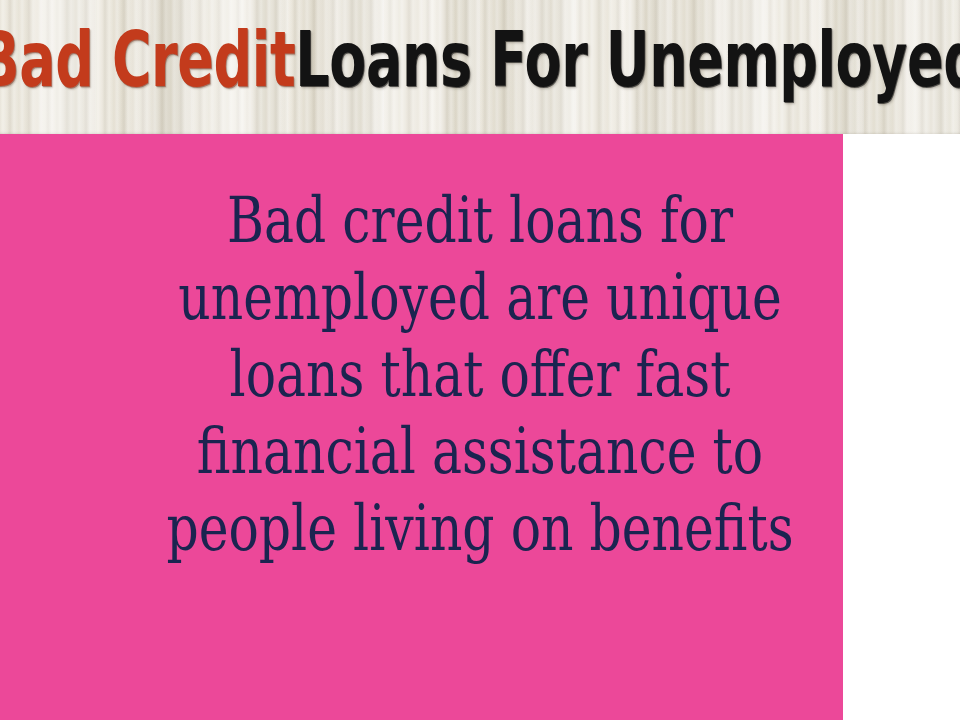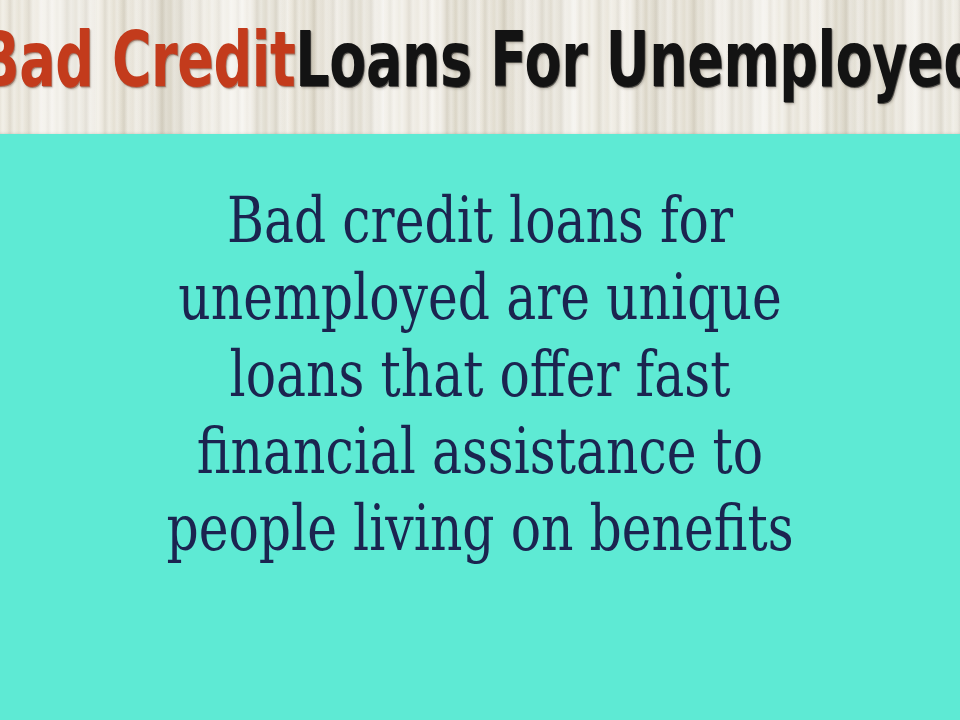--- a/index.html
+++ b/index.html
@@ -112,23 +112,24 @@
     text-shadow:
       1px 1px 0 rgba(0,0,0,0.55),
       2px 2px 3px rgba(70,60,50,0.35);
   }
 
   
   #body-area {
     position: absolute;
     left: 0;
     top: 134px;
-    width: 960px;
+    width: 820px;
     height: 586px;
-    background: #5eead4;
+    background: #ec4899;
+    padding-left: 23px;
   }
 
   #headline {
     position: absolute;
     left: 60px;
     top: 48px;
     width: 840px;
     text-align: center;
     color: #1b2450;
     font-family: "DejaVu Serif", "Liberation Serif", serif;

